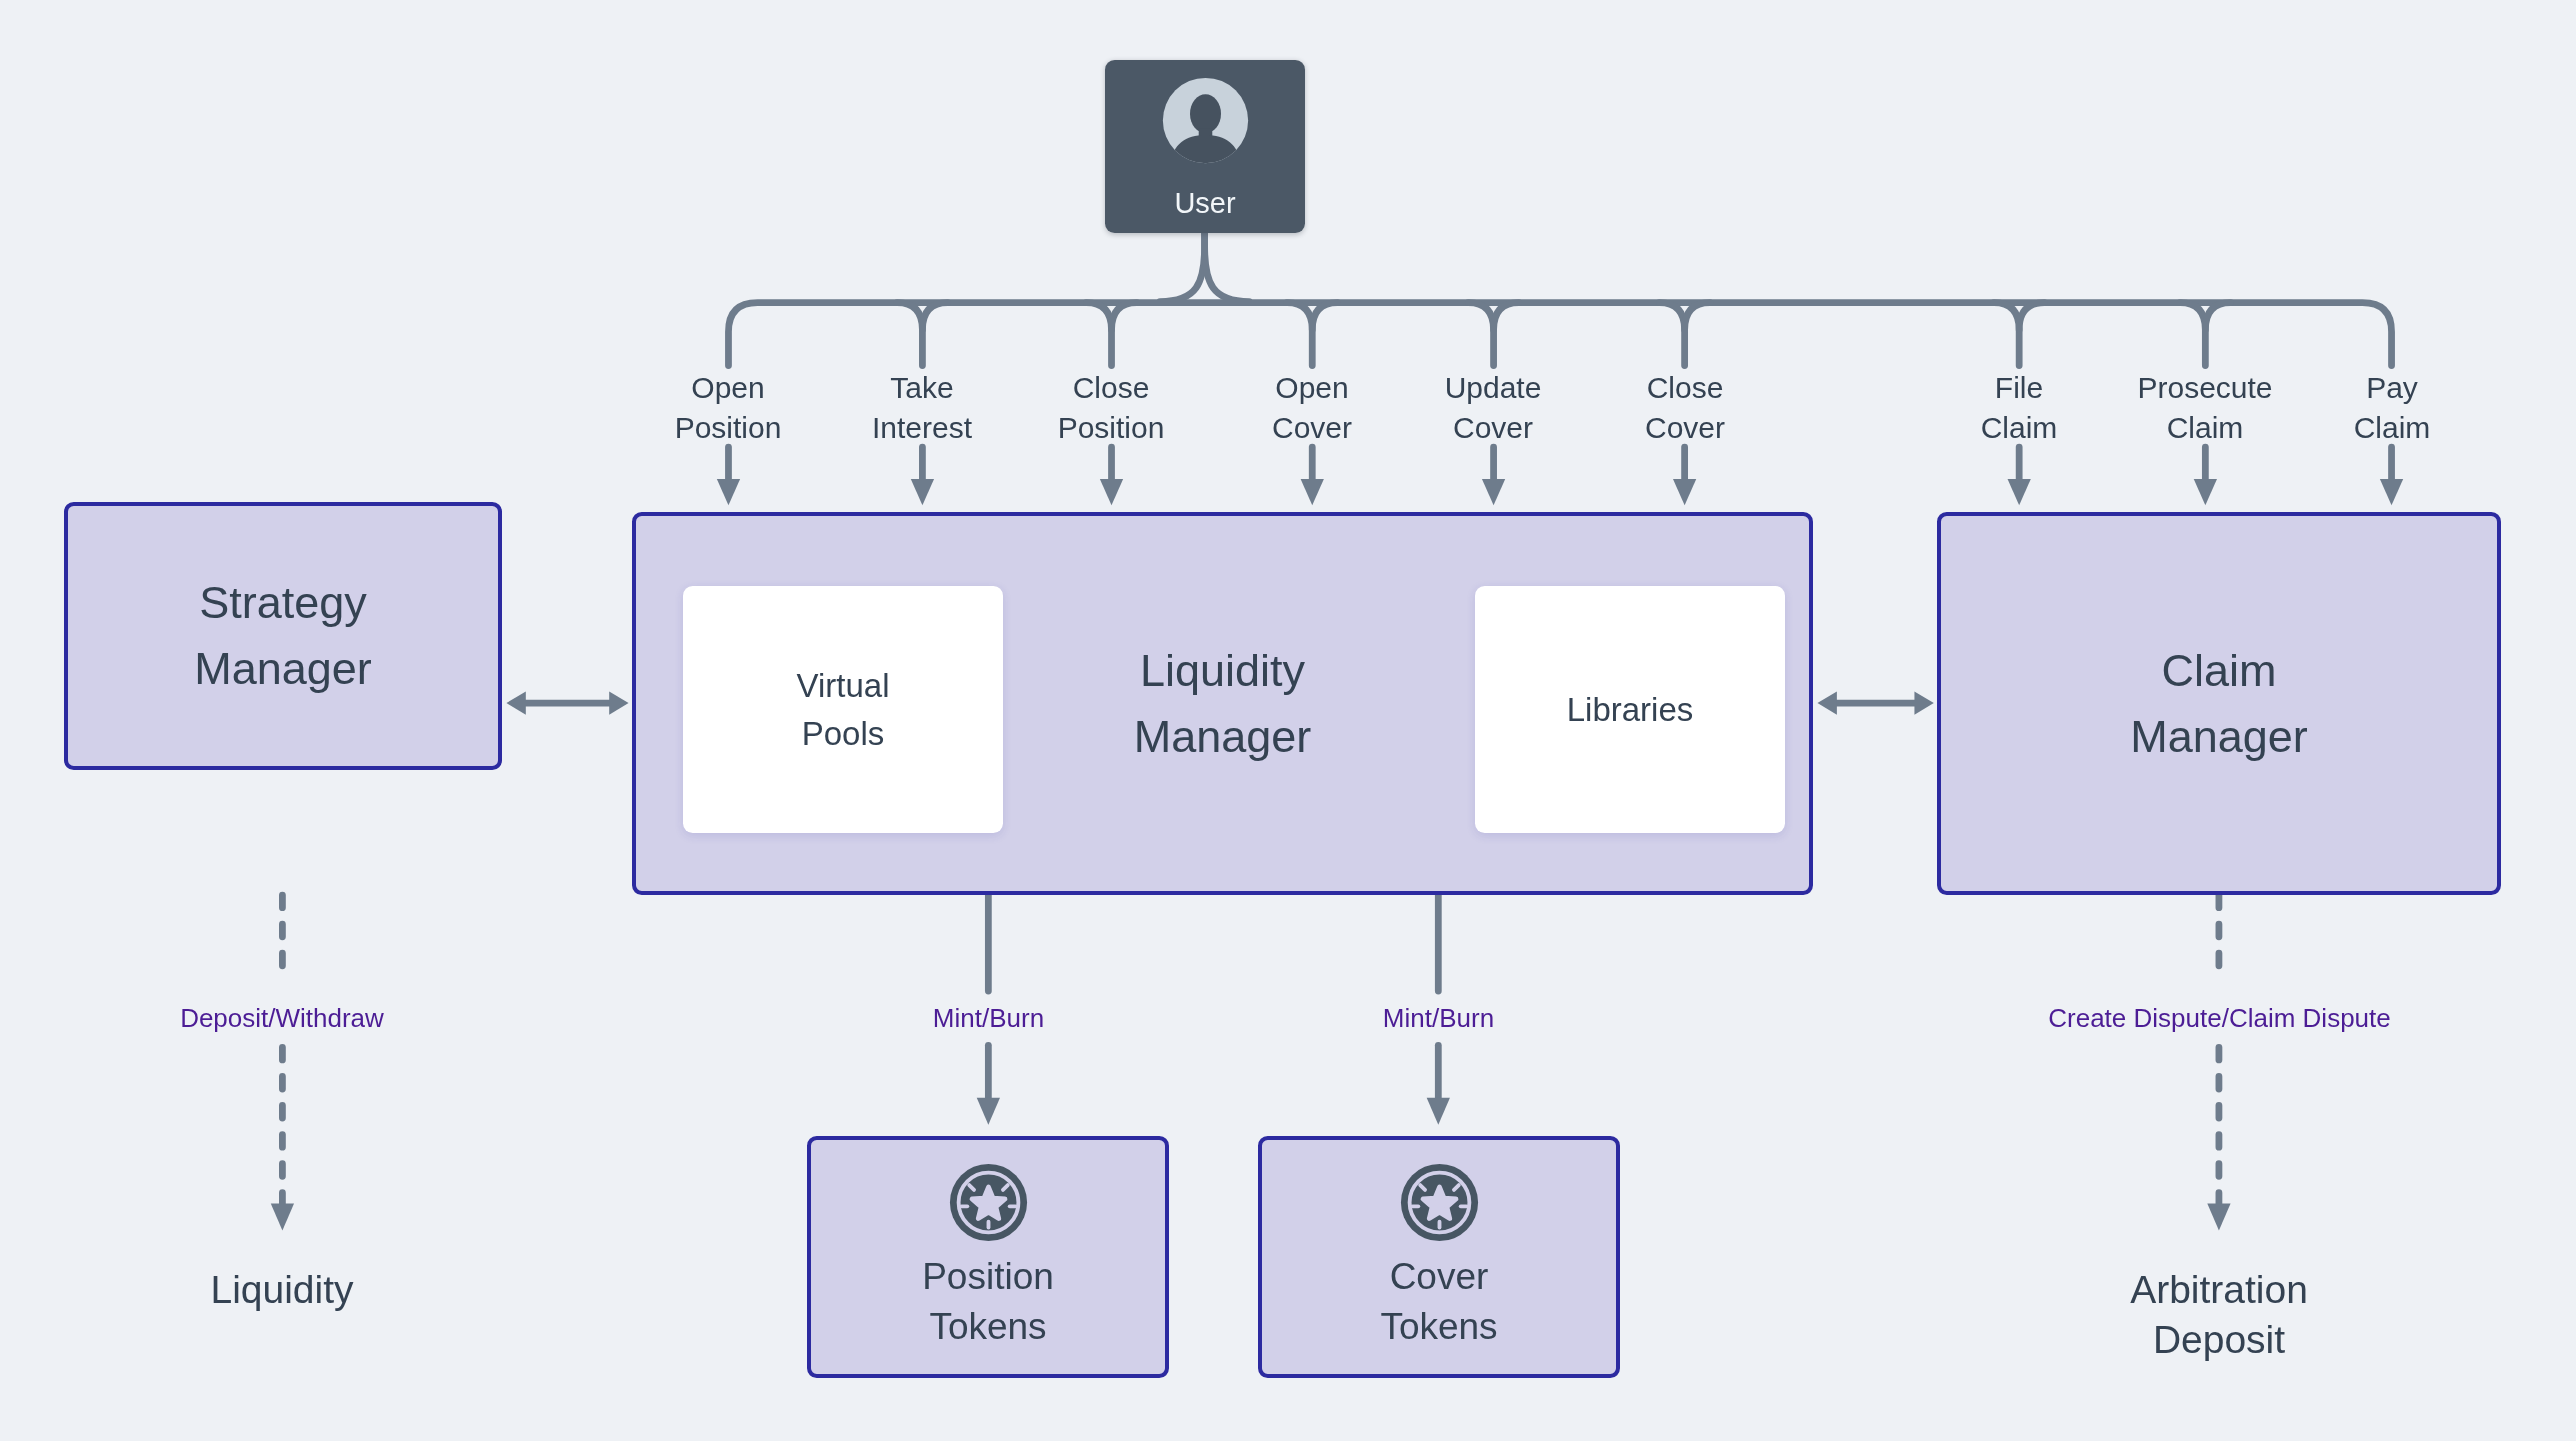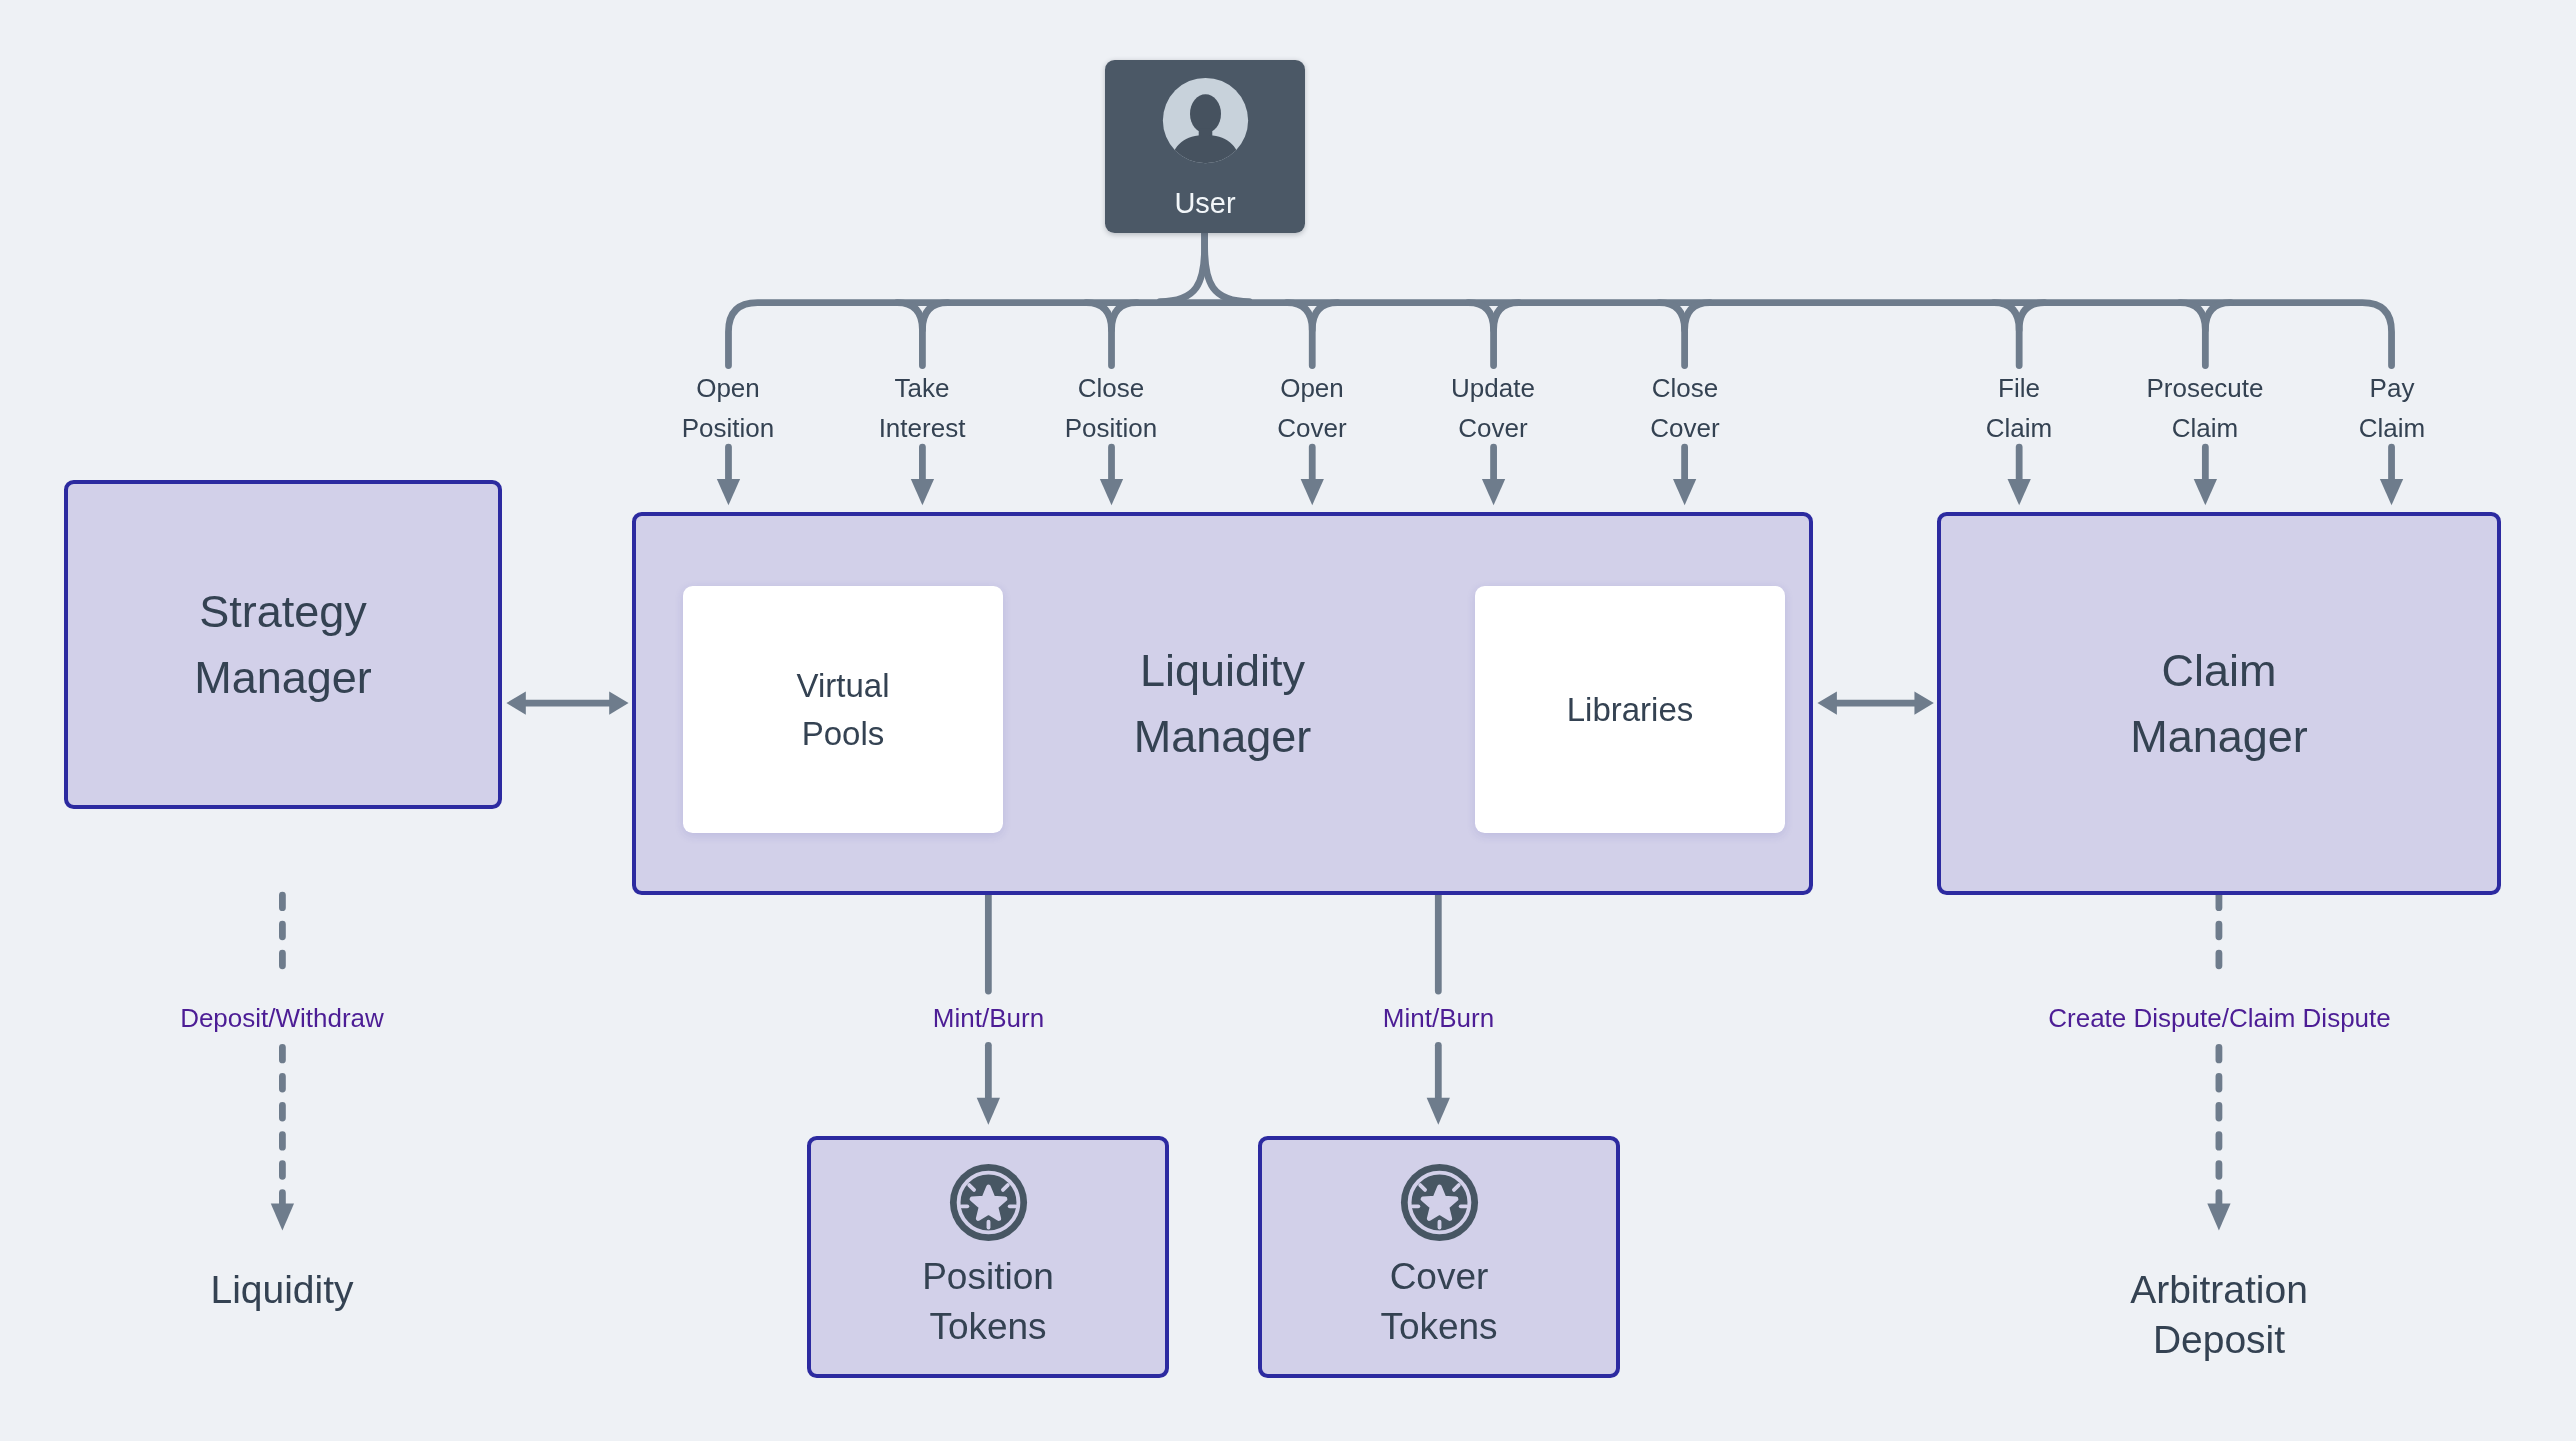--- a/index.html
+++ b/index.html
@@ -18,21 +18,21 @@
   }
   .title-line{color:#344252;font-size:45px;line-height:66px;text-align:center;}
   .whitebox{
     position:absolute;background:#ffffff;border-radius:9.7px;
     box-shadow:0 2.9px 9.7px rgba(44,42,160,.12);
     display:flex;flex-direction:column;align-items:center;justify-content:center;
   }
   .whitebox .wb-line{color:#344252;font-size:33px;line-height:48px;text-align:center;}
   .action{
     position:absolute;width:184px;text-align:center;color:#344252;
-    font-size:26px;line-height:40px;
+    font-size:30px;line-height:40px;
   }
   .flowlabel{
     position:absolute;text-align:center;color:#4c1d95;
     font-size:26px;line-height:31px;top:1003px;
   }
   .bigtext{
     position:absolute;width:388px;text-align:center;color:#344252;
     font-size:39px;line-height:50px;top:1265px;
   }
   .tokenbox{
@@ -169,21 +169,21 @@
   </div>
   <div class="action" style="left:2113px;top:368px">
     <div>Prosecute</div>
       <div>Claim</div>
   </div>
   <div class="action" style="left:2300px;top:368px">
     <div>Pay</div>
       <div>Claim</div>
   </div>
 
-  <div class="node" style="left:64px;top:480px;width:438px;height:329px">
+  <div class="node" style="left:64px;top:502px;width:438px;height:268px">
     <div class="titlewrap">
       <div class="title-line">Strategy</div>
       <div class="title-line">Manager</div>
     </div>
   </div>
 
   <div class="node" style="left:632px;top:512px;width:1181px;height:383px">
     <div class="titlewrap">
       <div class="title-line">Liquidity</div>
       <div class="title-line">Manager</div>

